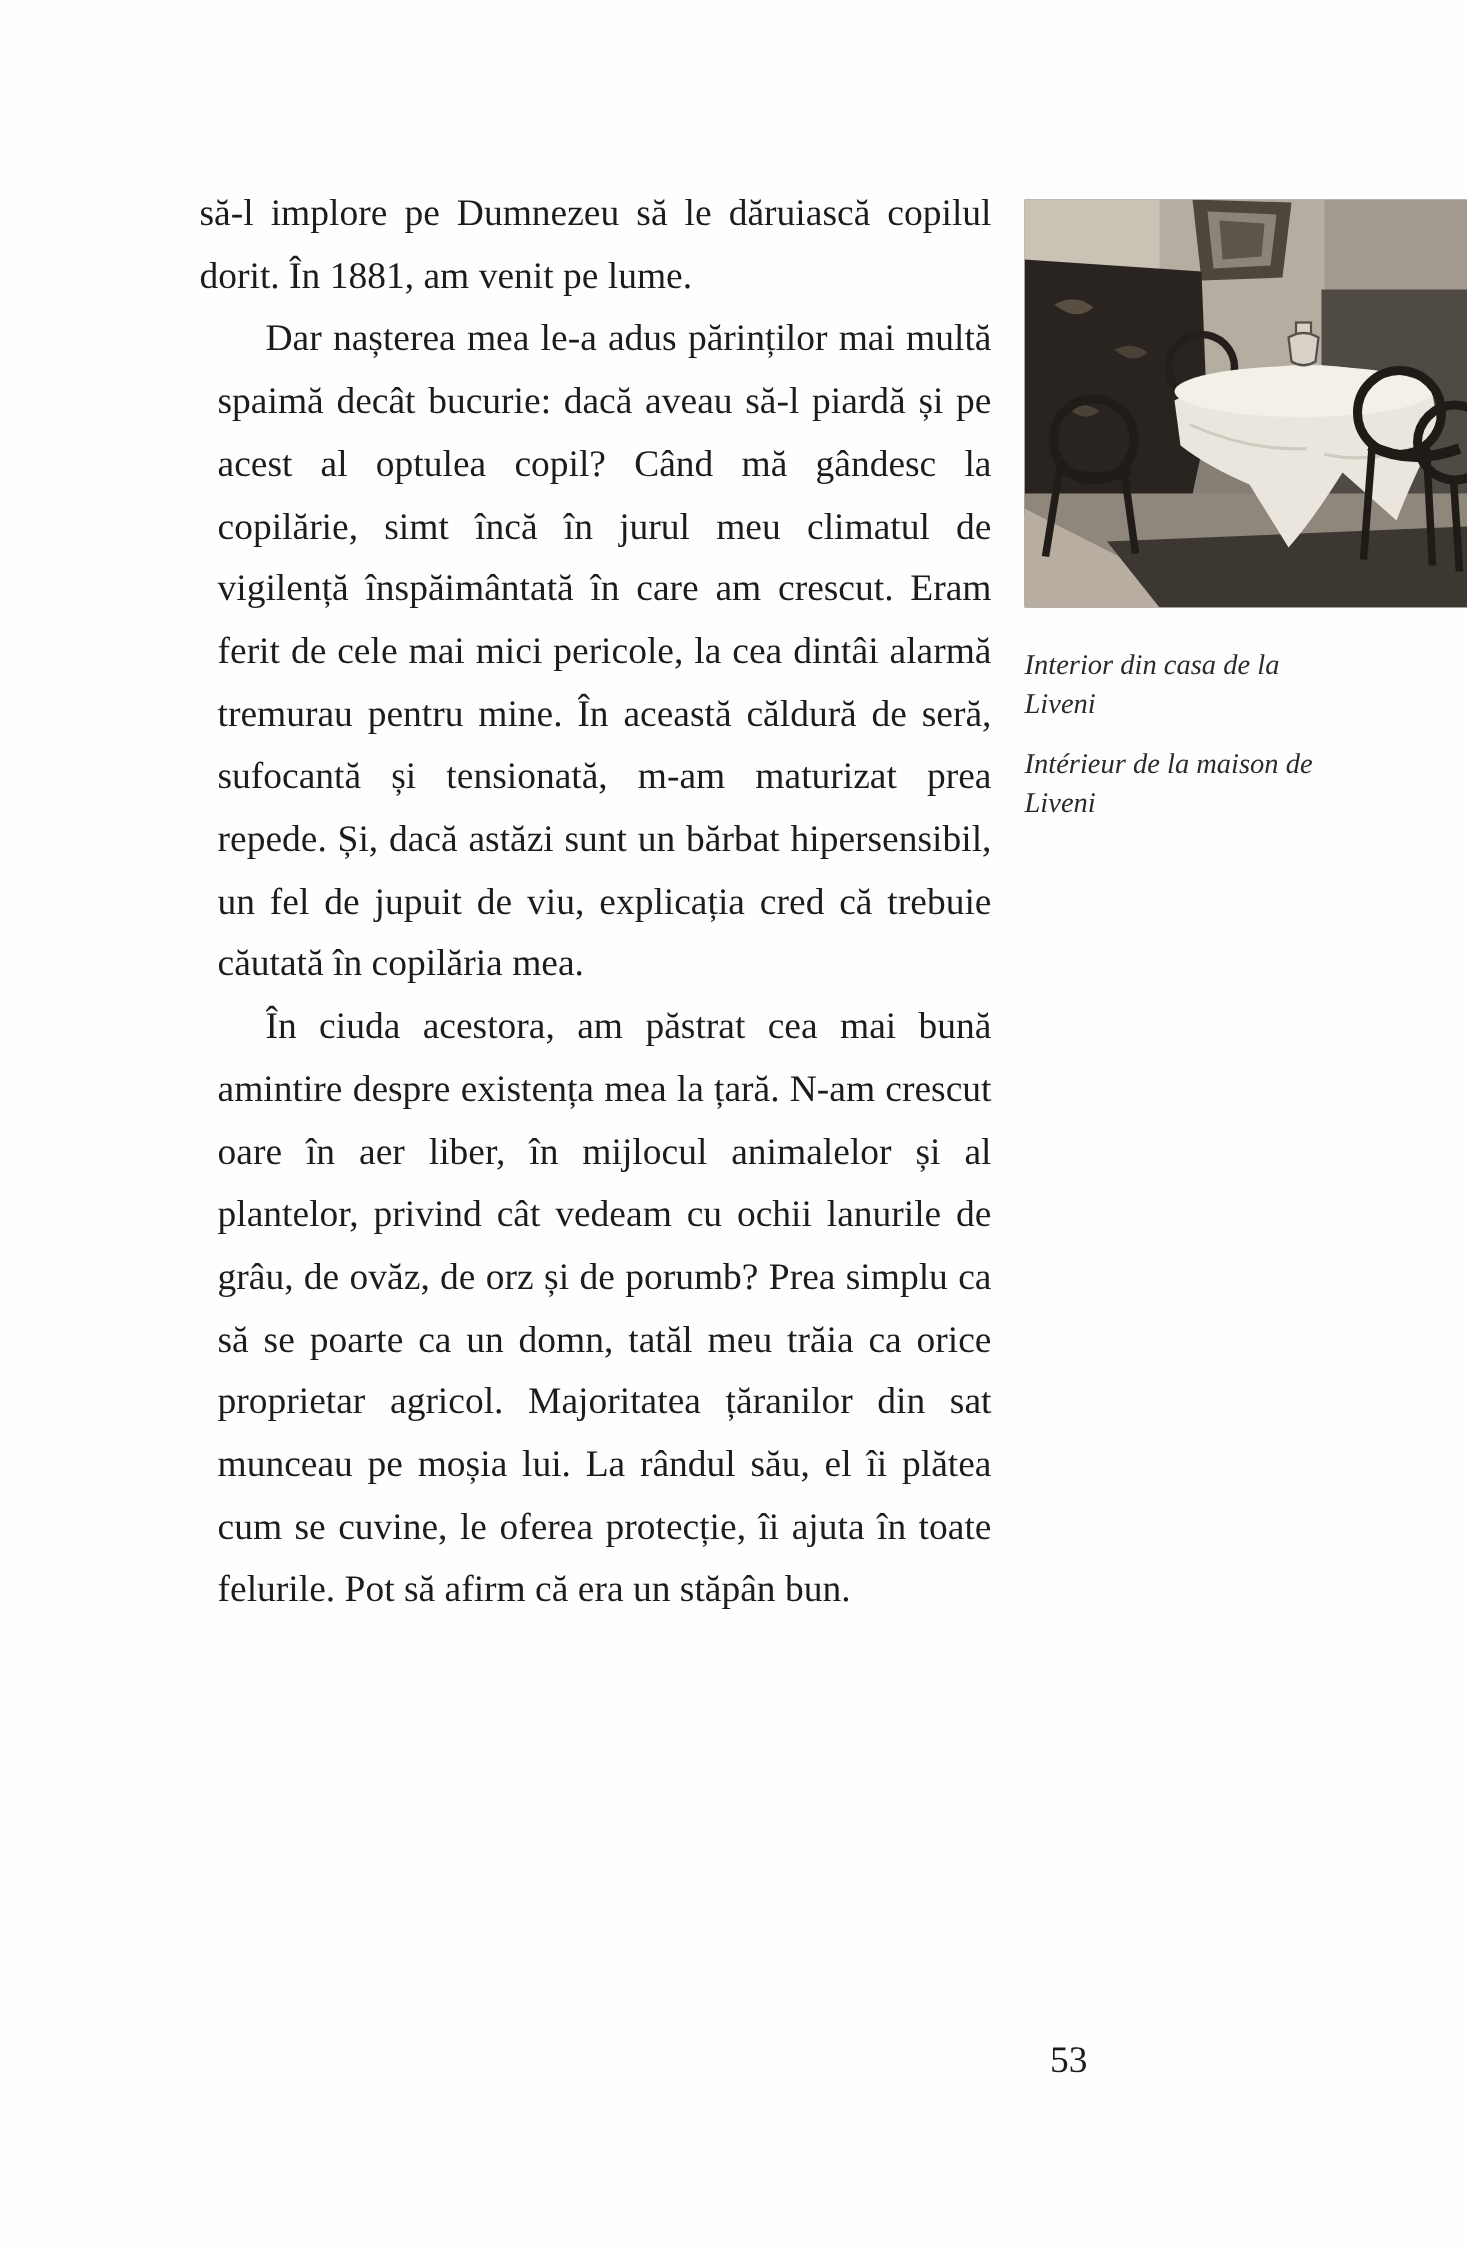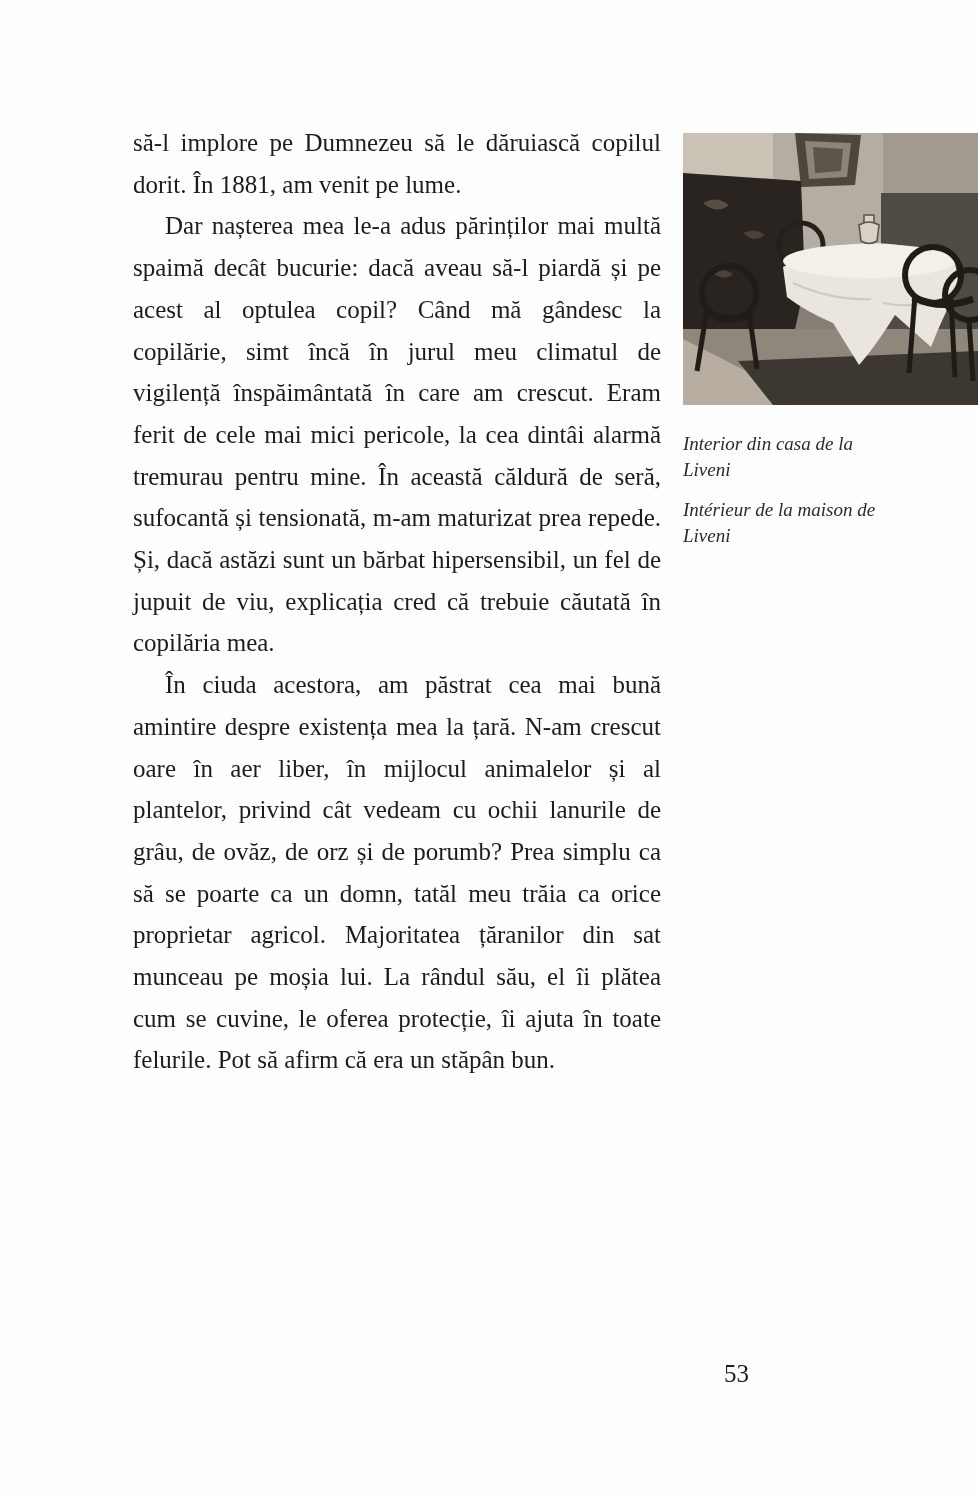--- a/index.html
+++ b/index.html
@@ -23,20 +23,21 @@
     width: 528px;
     font-size: 25px;
     line-height: 41.7px;
     text-align: justify;
   }
   .para {
     margin: 0;
   }
   .para.indent {
     text-indent: 32px;
+    margin-left: 12px;
   }
   .photo-block {
     position: absolute;
     left: 683px;
     top: 133px;
     width: 295px;
     margin: 0;
   }
   .photo {
     width: 295px;
@@ -55,21 +56,21 @@
     font-size: 19px;
     line-height: 26px;
     color: #2a2a2a;
     text-align: left;
   }
   .caption + .caption {
     margin-top: 14px;
   }
   .page-number {
     position: absolute;
-    left: 724px;
+    left: 700px;
     top: 1360px;
     font-size: 25px;
     color: #1c1c1c;
   }
 </style>
 </head>
 <body>
 
 <div class="page">
 

